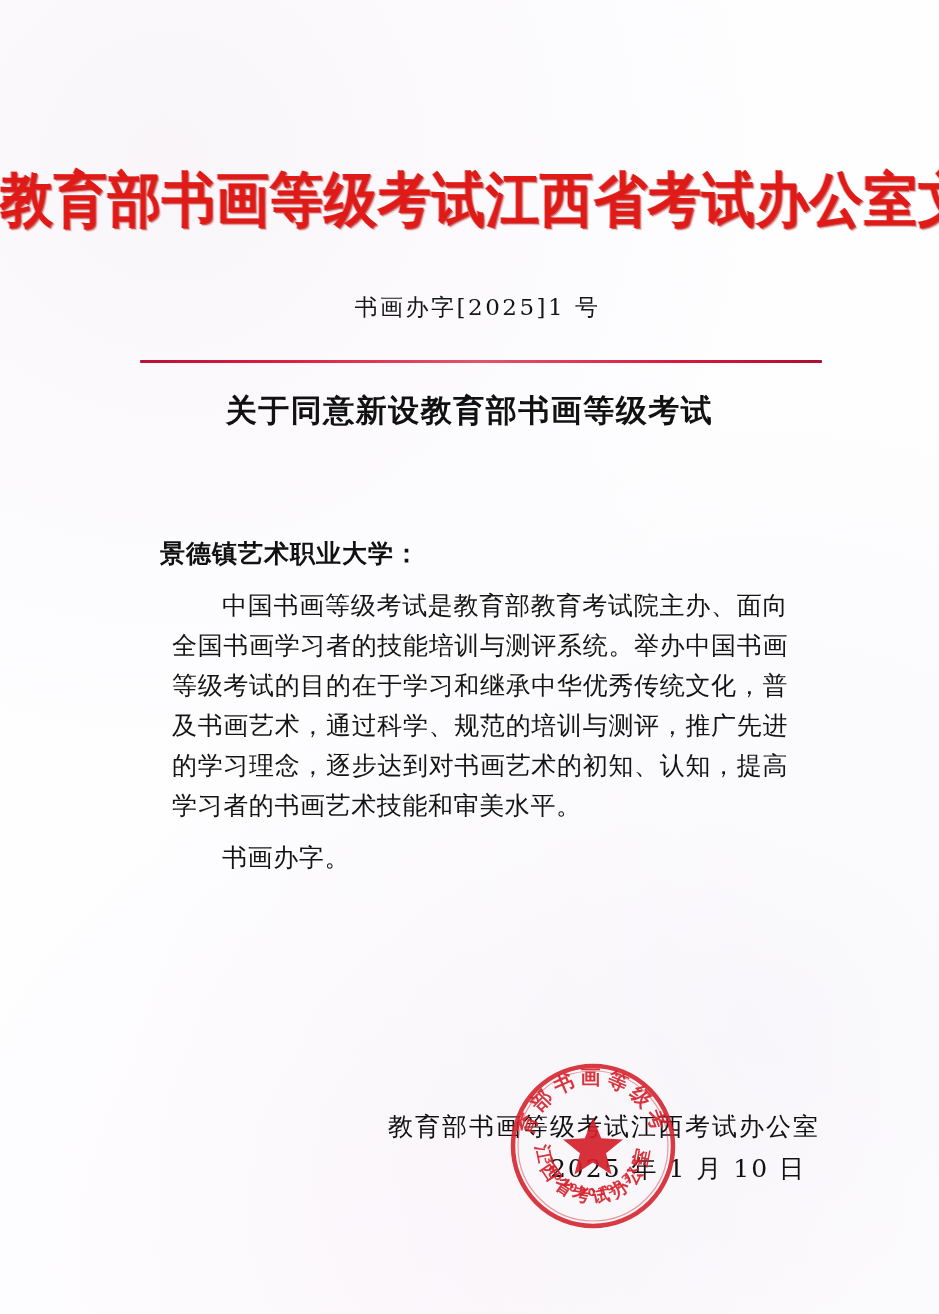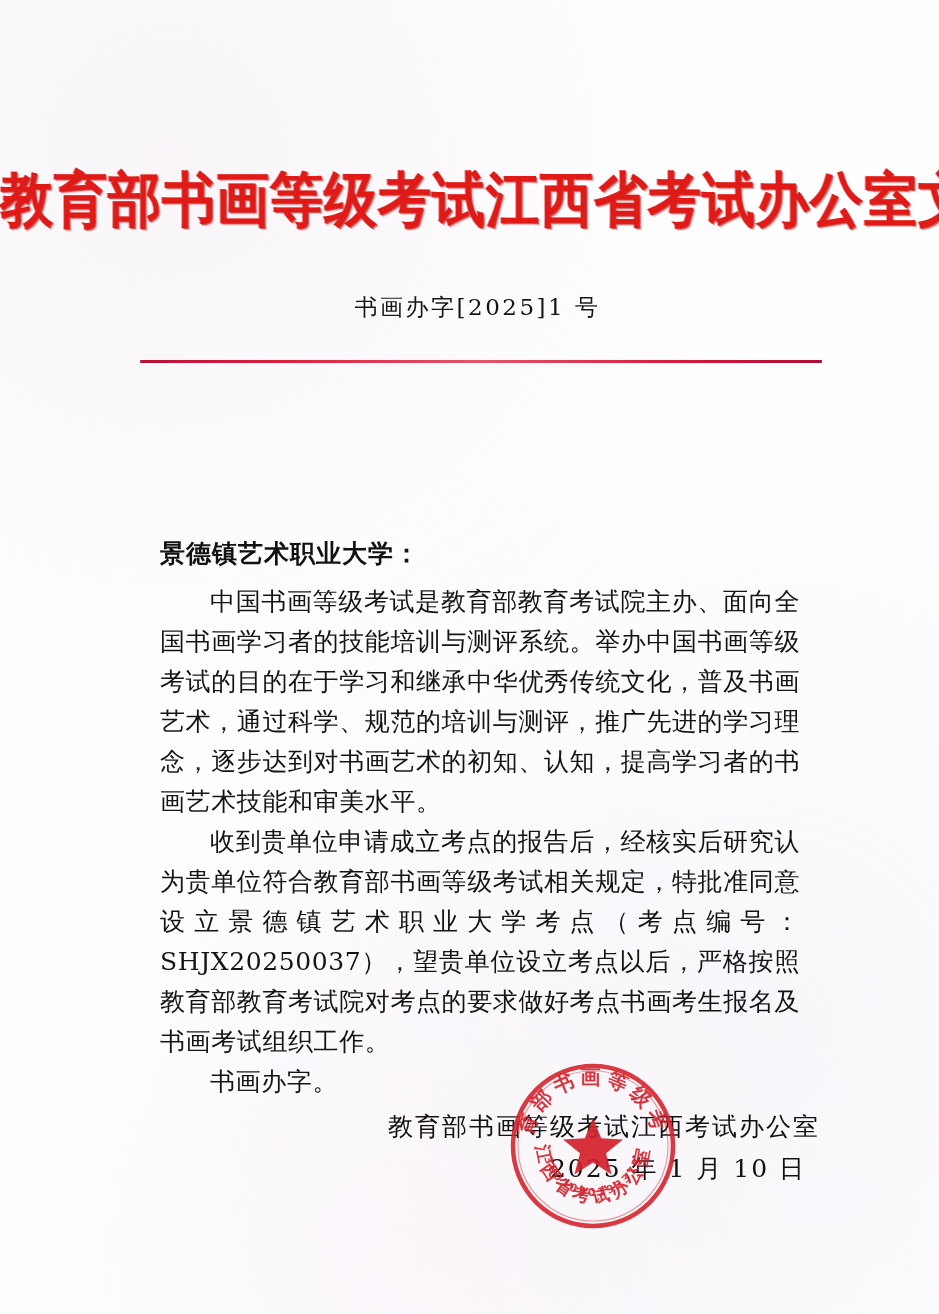--- a/index.html
+++ b/index.html
@@ -102,31 +102,31 @@
     top: 534px;
     left: 160px;
     width: 640px;
   }
   .addressee {
     font-weight: 700;
     font-size: 25px;
     line-height: 40px;
     letter-spacing: 1px;
     color: #111111;
-    margin-bottom: 8px;
+    margin-bottom: 0;
   }
   .para {
     font-size: 25px;
     line-height: 40px;
     letter-spacing: 0.6px;
     color: #141414;
     text-indent: 2em;
     text-align: justify;
     text-justify: inter-ideograph;
-    margin: 0;
+    margin: 12px;
   }
 
   
   .signature {
     position: absolute;
     top: 1106px;
     left: 0;
     width: 820px;
     text-align: right;
   }
@@ -166,26 +166,26 @@
 
   <div class="masthead">
     <div class="masthead-title">教育部书画等级考试江西省考试办公室文件</div>
   </div>
 
   <div class="doc-number">书画办字[2025]1 号</div>
 
   <div class="red-rule"></div>
 
   <div class="doc-title">
+    <div class="doc-title-line">关于同意新设教育部书画等级考试</div>
   </div>
 
   <div class="body-block">
     <div class="addressee">景德镇艺术职业大学：</div>
     <p class="para">中国书画等级考试是教育部教育考试院主办、面向全国书画学习者的技能培训与测评系统。举办中国书画等级考试的目的在于学习和继承中华优秀传统文化，普及书画艺术，通过科学、规范的培训与测评，推广先进的学习理念，逐步达到对书画艺术的初知、认知，提高学习者的书画艺术技能和审美水平。</p>
-    <p class="para">收到贵单位申请成立考点的报告后，经核实后研究认为贵单位符合教育部书画等级考试相关规定，特批准同意设立景德镇艺术职业大学考点（考点编号：SHJX20250037），望贵单位设立考点以后，严格按照教育部教育考试院对考点的要求做好考点书画考生报名及书画考试组织工作。</p>
     <p class="para">书画办字。</p>
   </div>
 
   <div class="signature">
     <div class="sig-org">教育部书画等级考试江西考试办公室</div>
     <div class="sig-date">2025 年 1 月 10 日</div>
   </div>
 
   <div class="seal">
     <svg viewBox="0 0 176 176" xmlns="http://www.w3.org/2000/svg">

